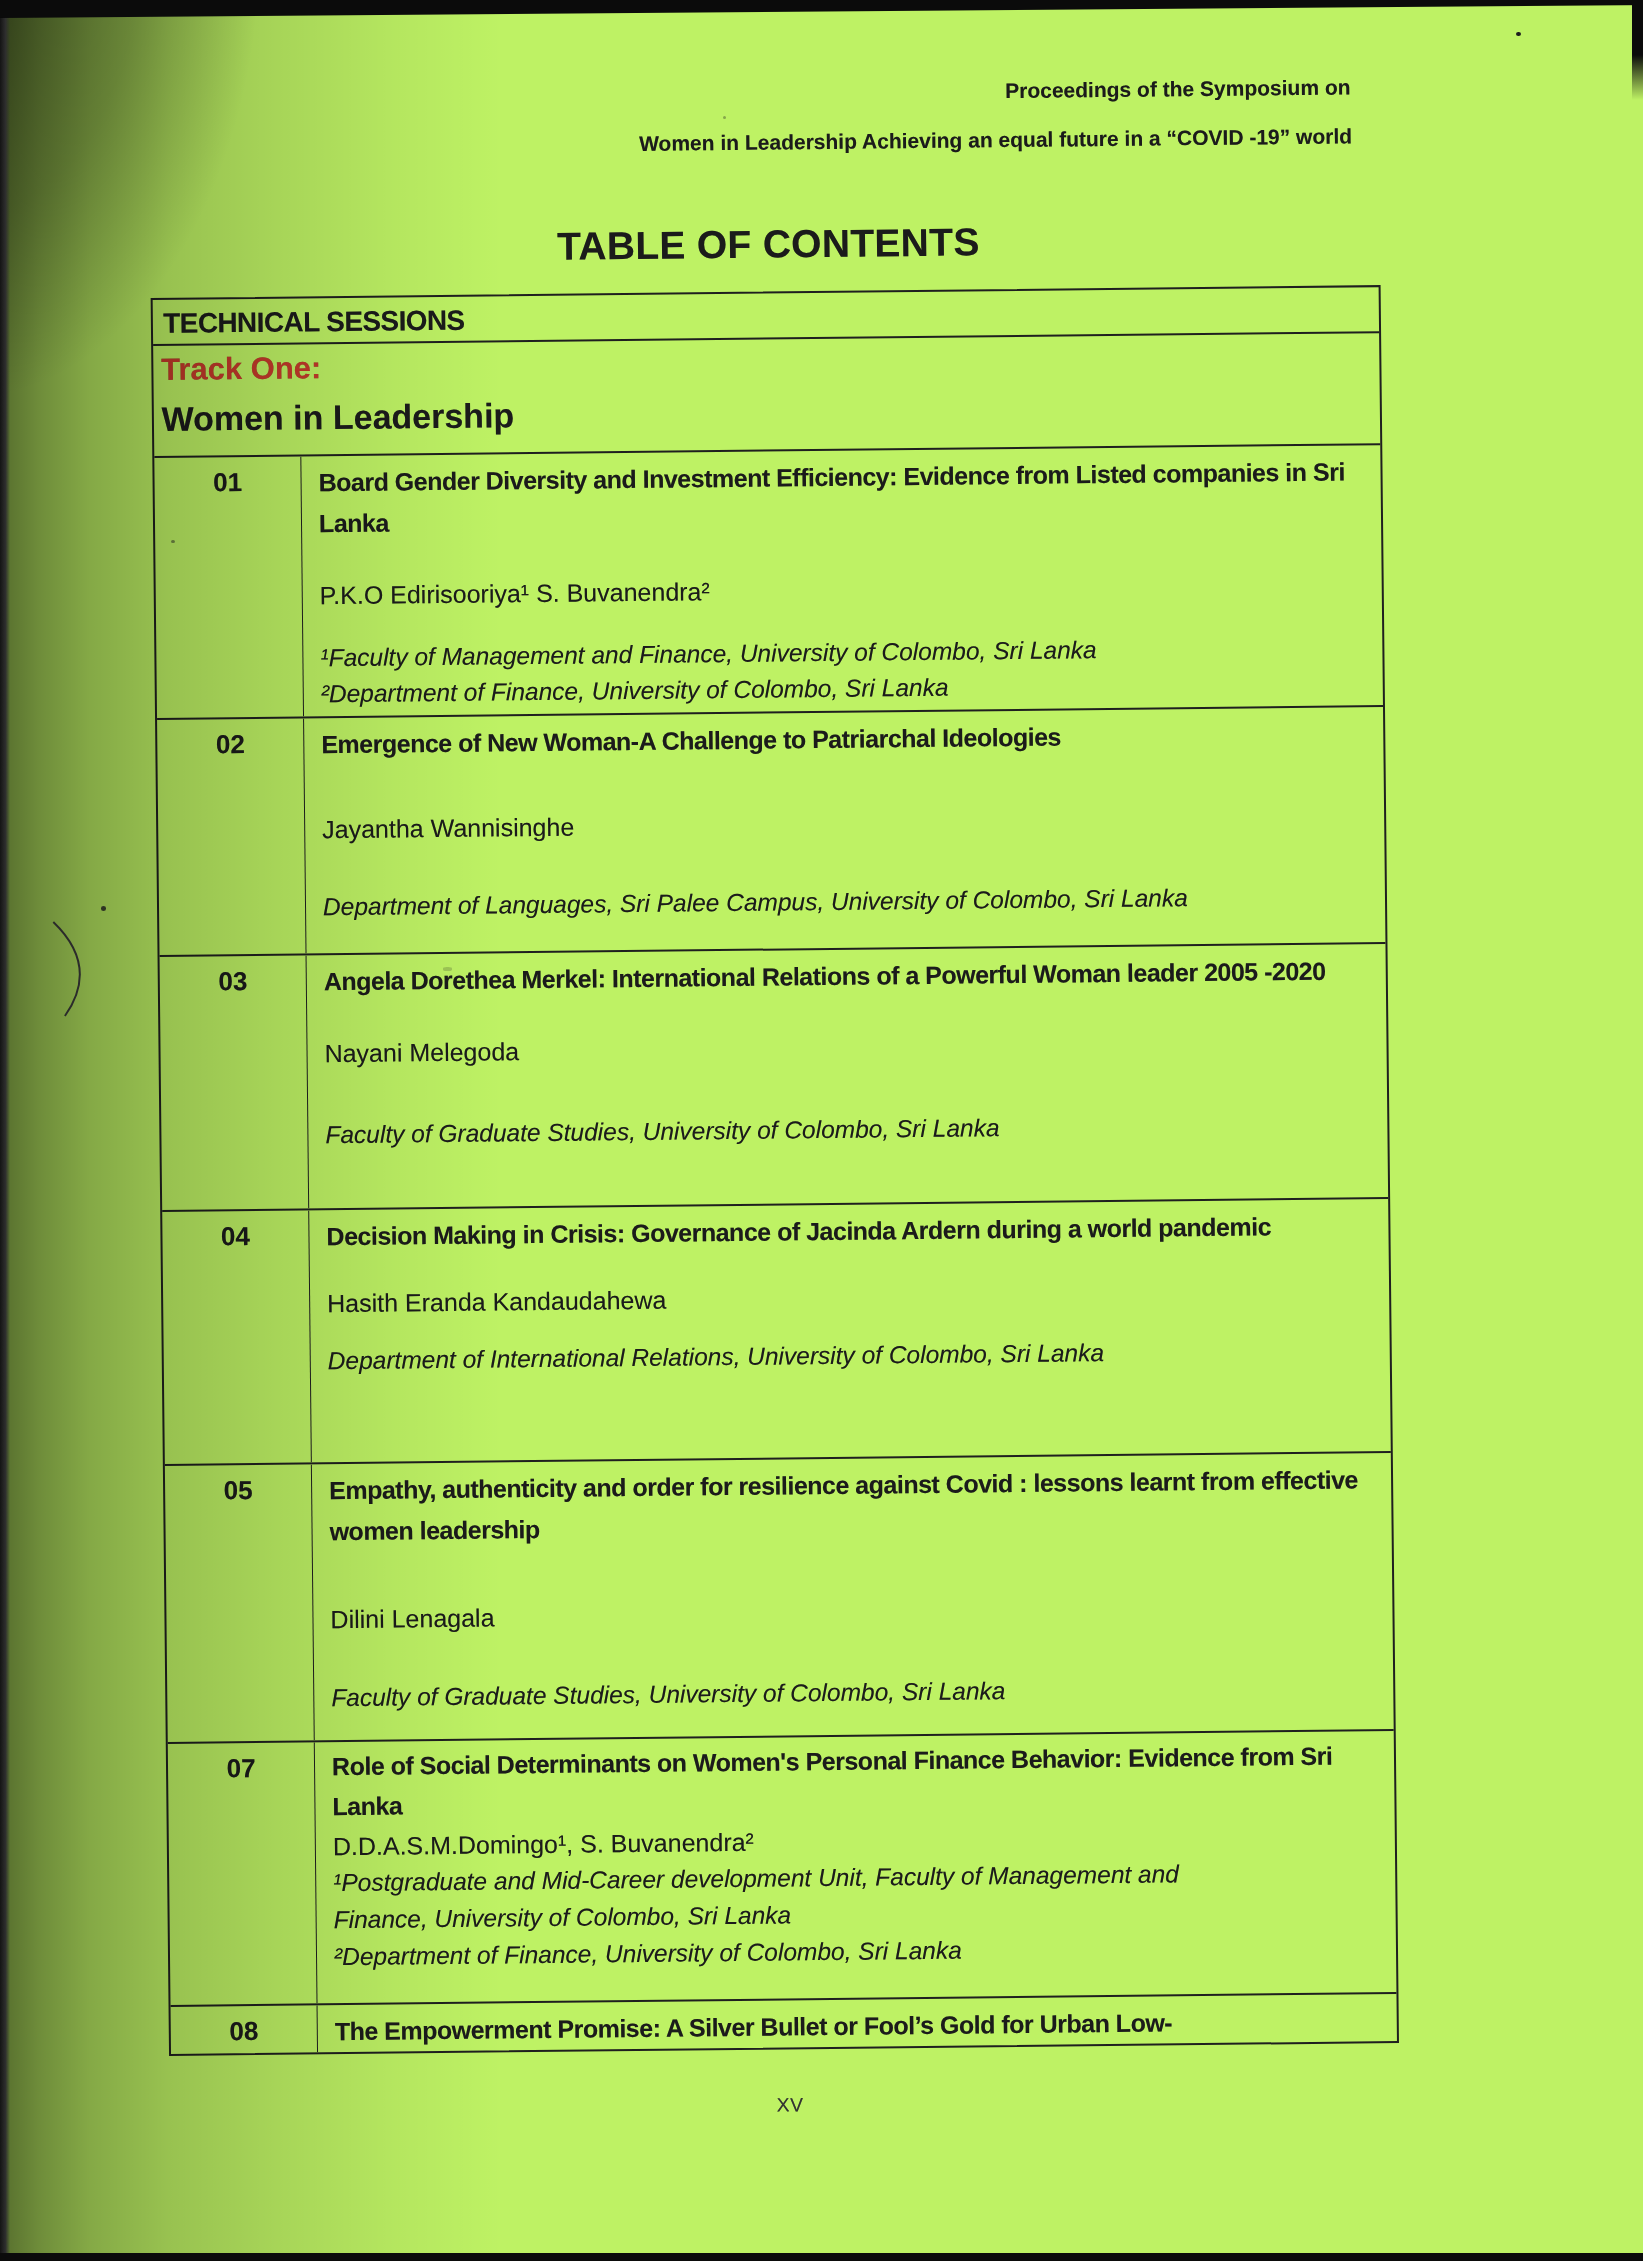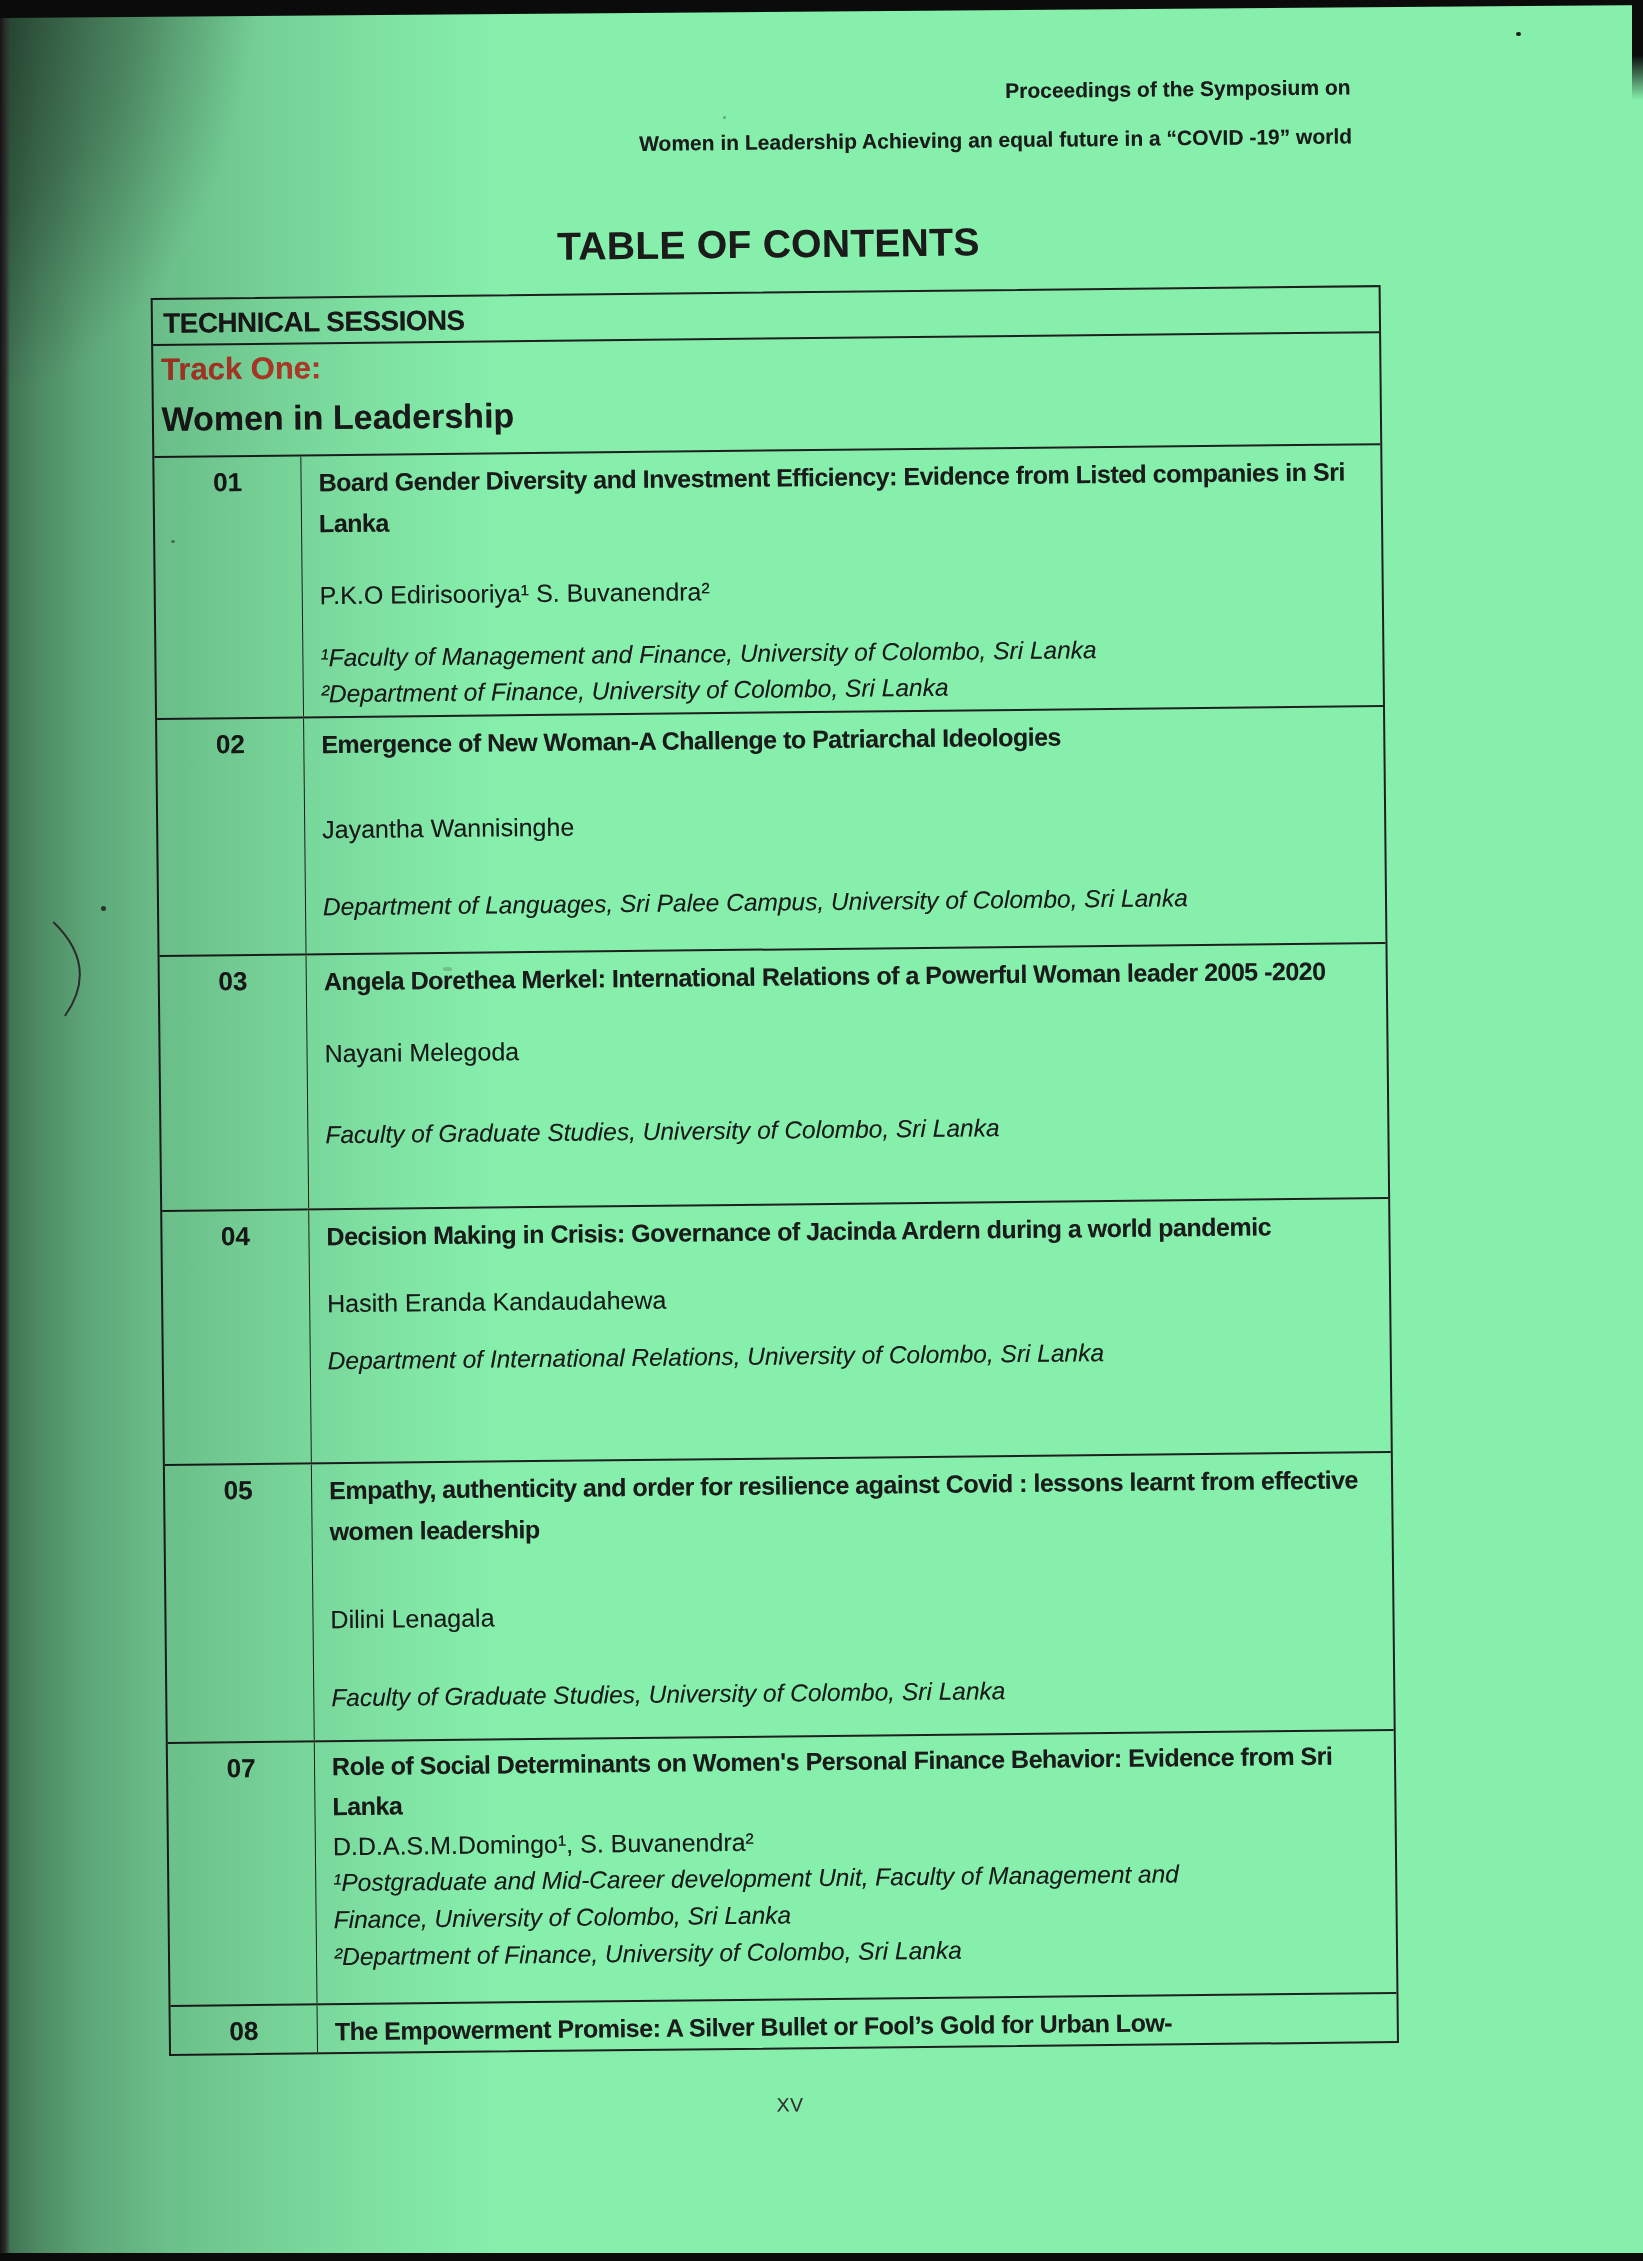--- a/index.html
+++ b/index.html
@@ -1,17 +1,17 @@
 <!DOCTYPE html>
 <html style="font-size:10.3px"><head>
 <meta charset="utf-8">
 <style>
   html,body{margin:0;padding:0;width:1644px;height:2261px;overflow:hidden;
     background:#e9e8e6;font-family:"Liberation Sans",sans-serif;}
-  #page{position:absolute;inset:0;background:#86efac;}
+  #page{position:absolute;inset:0;background:#bef264;}
   #content{position:absolute;inset:0;transform:rotate(-0.6deg);transform-origin:155px 1096px;color:#1b1b1b;}
   .ink{text-shadow:0 0 0.6px rgba(25,25,25,0.38);}
   
   #hdr1{position:absolute;top:89px;right:282px;font-size:21px;font-weight:bold;line-height:1;}
   #hdr2{position:absolute;top:138px;right:281px;font-size:21px;font-weight:bold;line-height:1;}
   #doc-title{position:absolute;top:231px;left:566px;font-size:39px;font-weight:bold;letter-spacing:0.3px;line-height:1;}
   
   #toc-table{position:absolute;left:159px;top:298px;width:1230px;border:2.6px solid #1f1f1f;box-sizing:border-box;}
   .row-section{height:46px;box-sizing:border-box;padding:8.4px 0 0 10.3px;
     font-size:28px;font-weight:bold;letter-spacing:-0.6px;border-bottom:2.6px solid #1f1f1f;}

